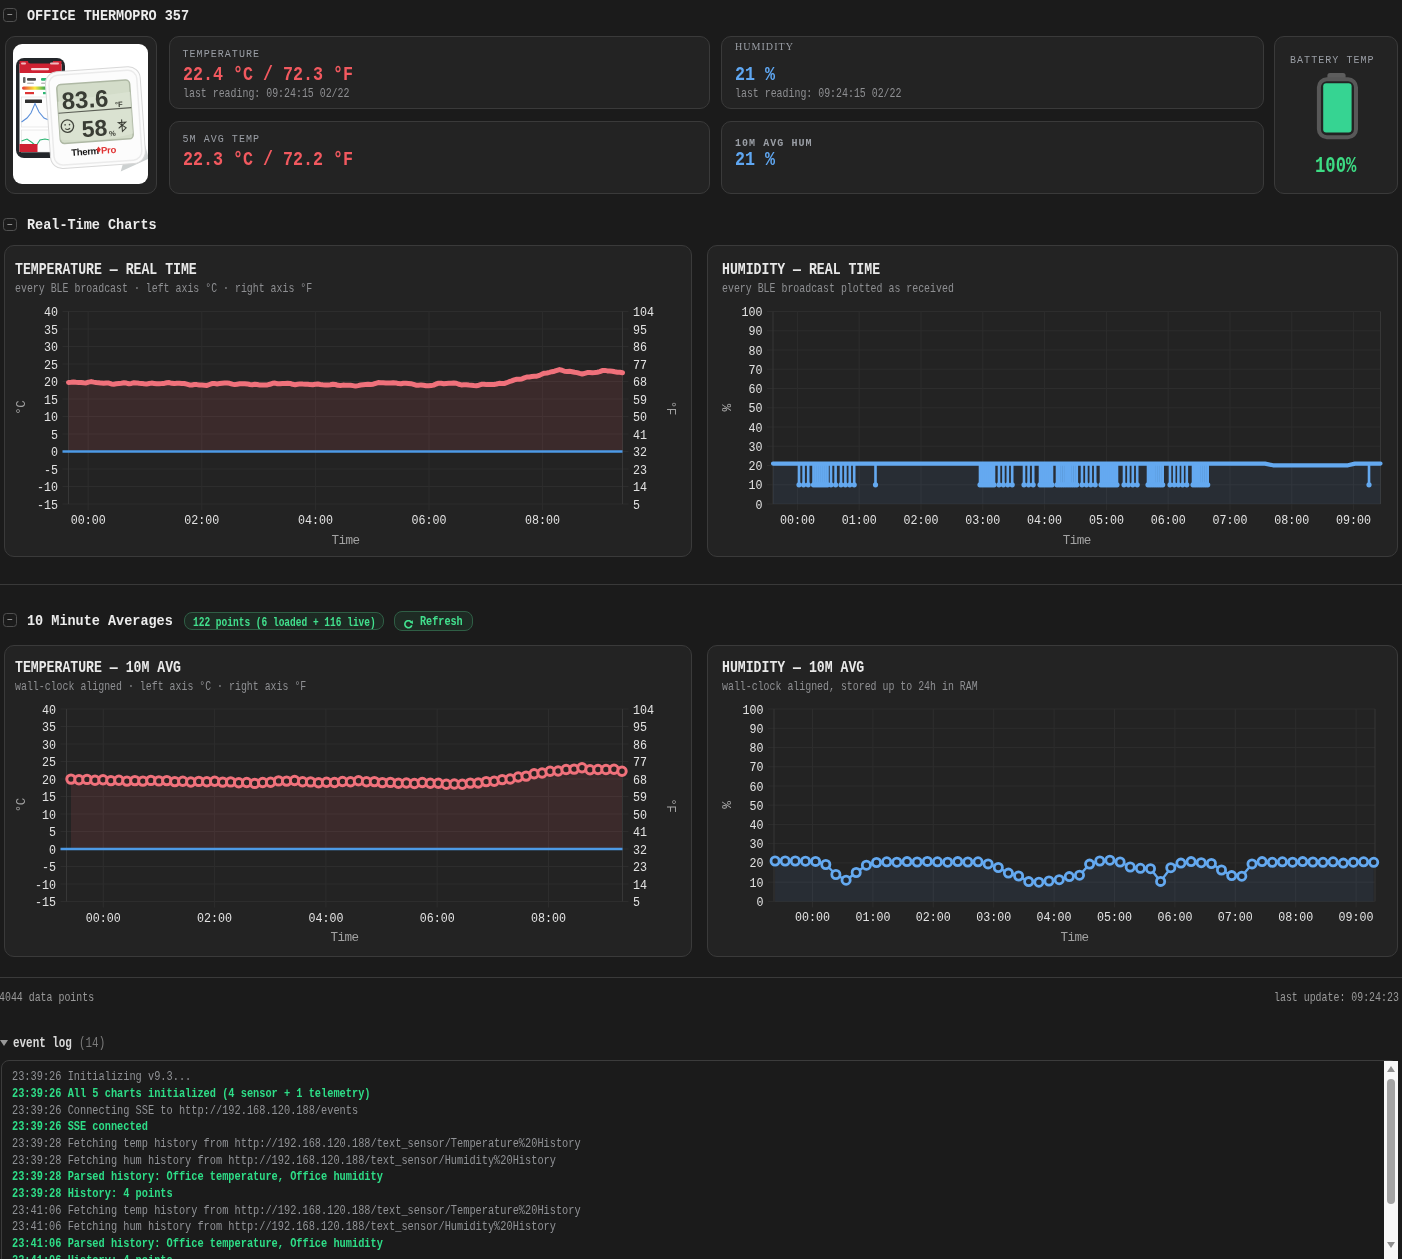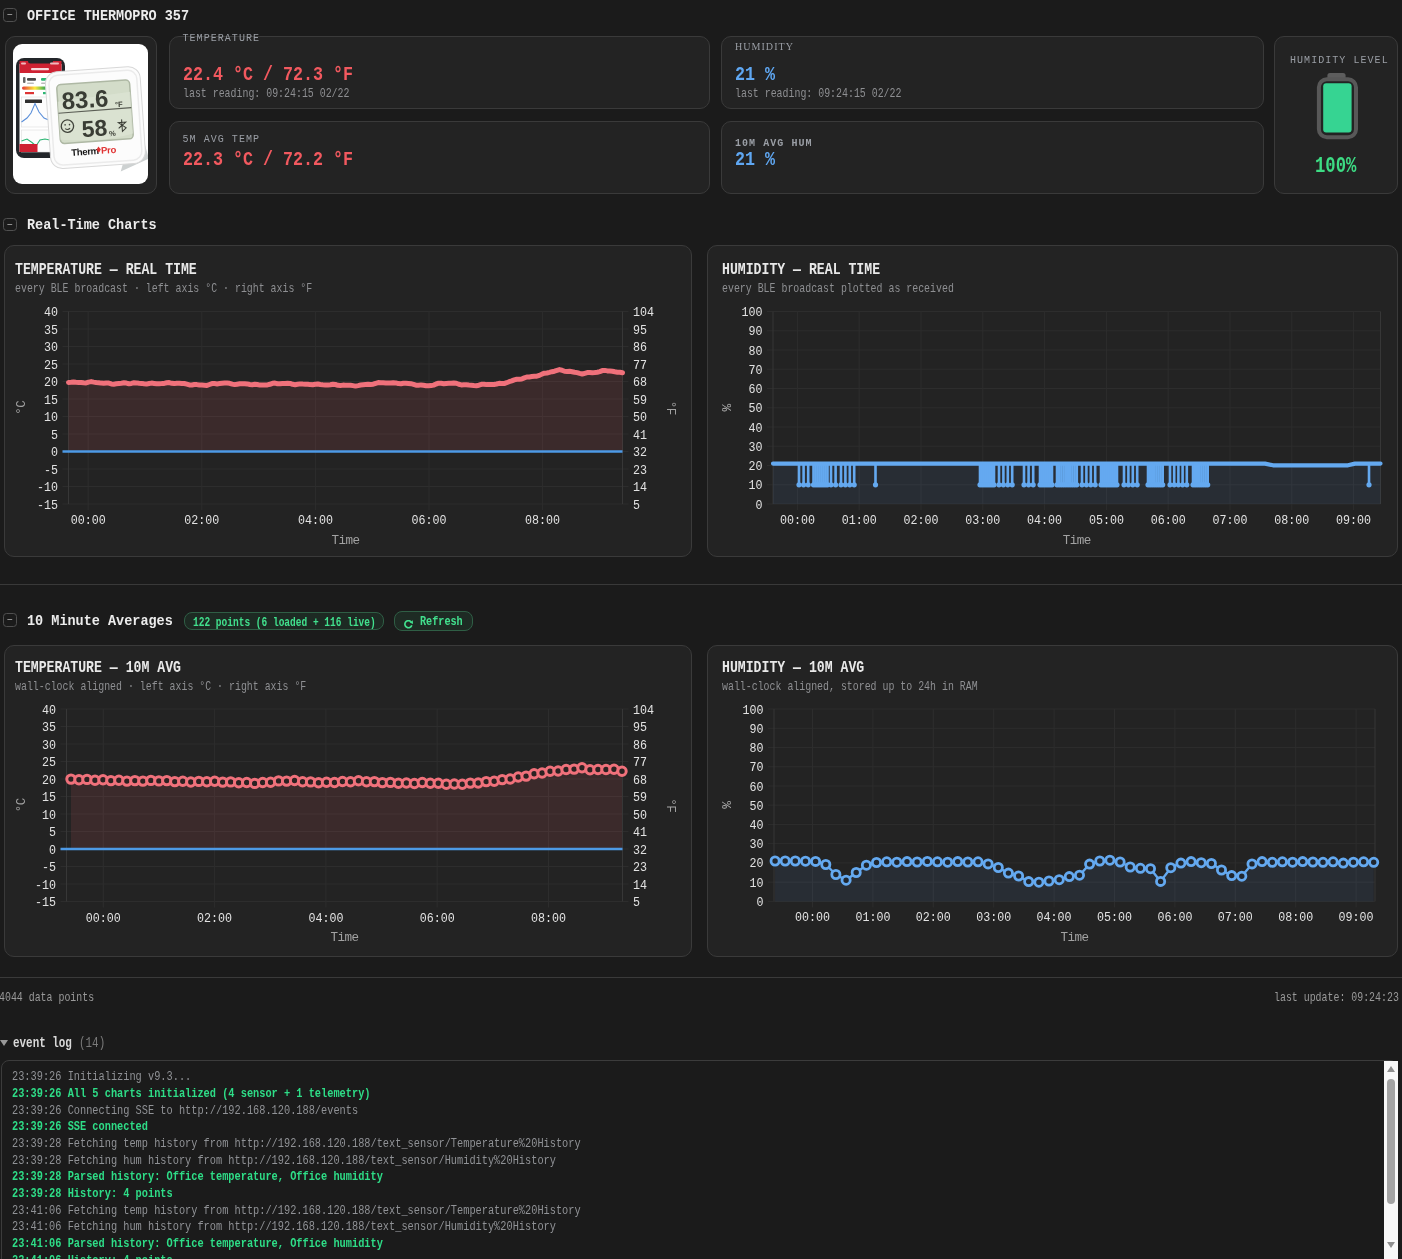--- a/index.html
+++ b/index.html
@@ -80,39 +80,39 @@
         <linearGradient id="grad1" x1="0" y1="0" x2="1" y2="0">
 <stop offset="0" stop-color="#e53935"></stop>
           <stop offset="0.35" stop-color="#ffeb3b"></stop>
 <stop offset="0.6" stop-color="#4caf50"></stop>
           <stop offset="1" stop-color="#1976d2"></stop>
 </linearGradient>
       </defs>
 </svg></div>
 
 <div class="card" style="left:169px;top:36px;width:541px;height:73px;"></div>
-<div class="cardtitle" style="left:182.5px;top:34px;text-align:center;">TEMPERATURE</div>
+<div class="cardtitle" style="left:182.5px;top:50px;text-align:center;">TEMPERATURE</div>
 <div class="big" style="left:182.5px;top:66.1px;color:#f2595f;">22.4 °C / 72.3 °F</div>
 <div class="sm" style="left:182.5px;top:87px;">last reading: 09:24:15 02/22</div>
 
 <div class="card" style="left:169px;top:121px;width:541px;height:73px;"></div>
 <div class="cardtitle" style="left:182.5px;top:134.5px;">5M AVG TEMP</div>
 <div class="big" style="left:182.5px;top:150.6px;color:#f2595f;">22.3 °C / 72.2 °F</div>
 
 <div class="card" style="left:721px;top:36px;width:543px;height:73px;"></div>
 <div class="cardtitle" style="left:735px;top:42px;font-family:Liberation Serif, serif;">HUMIDITY</div>
 <div class="big" style="left:735px;top:66.1px;color:#5fa7f2;">21 %</div>
 <div class="sm" style="left:735px;top:87px;">last reading: 09:24:15 02/22</div>
 
 <div class="card" style="left:721px;top:121px;width:543px;height:73px;"></div>
 <div class="cardtitle" style="left:735px;top:139px;font-weight:bold;">10M AVG HUM</div>
 <div class="big" style="left:735px;top:150.6px;color:#5fa7f2;">21 %</div>
 
 <div class="card" style="left:1274px;top:36px;width:124px;height:158px;"></div>
-<div class="cardtitle" style="left:1290px;top:55.5px;">HUMIDITY LEVEL</div>
+<div class="cardtitle" style="left:1290px;top:55.5px;">BATTERY TEMP</div>
 <div class="abs" style="left:1311px;top:72px;"><svg width="50" height="72" viewBox="0 0 50 72" xmlns="http://www.w3.org/2000/svg">
 <rect x="16.4" y="0.9" width="18.2" height="7" rx="2.5" fill="#5d5d5d"></rect>
 <rect x="7.9" y="7.3" width="37.1" height="58" rx="8" fill="none" stroke="#585858" stroke-width="4"></rect>
 <rect x="12.2" y="11.3" width="28.4" height="49.3" rx="3" fill="#36d492"></rect>
 </svg></div>
 <div class="big" style="left:1315.3px;top:156px;color:#3ddc84;font-size:21.5px;line-height:21.5px;transform:scaleX(0.802);">100%</div>
 
 <div class="minus" style="left:2.5px;top:217.5px;">–</div>
 <div class="h1" style="left:27px;top:218.2px;">Real-Time Charts</div>
 

